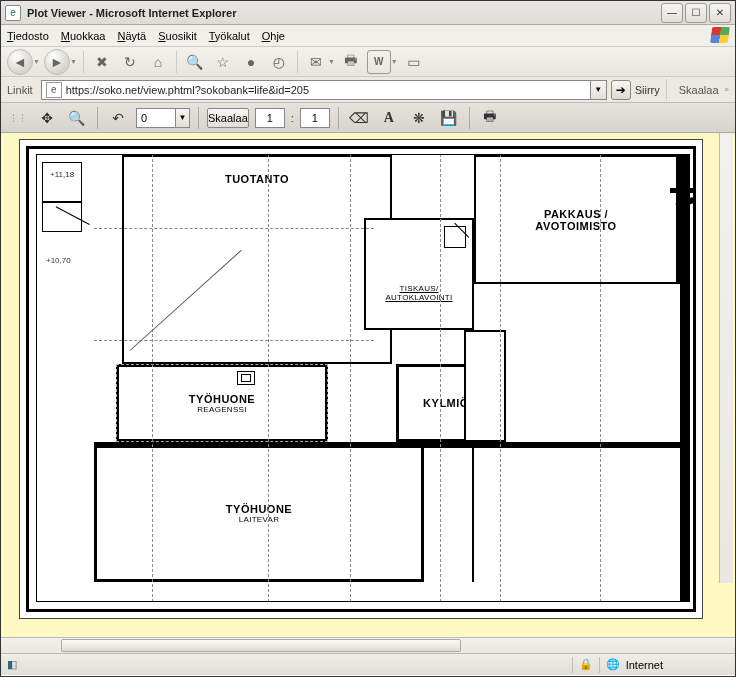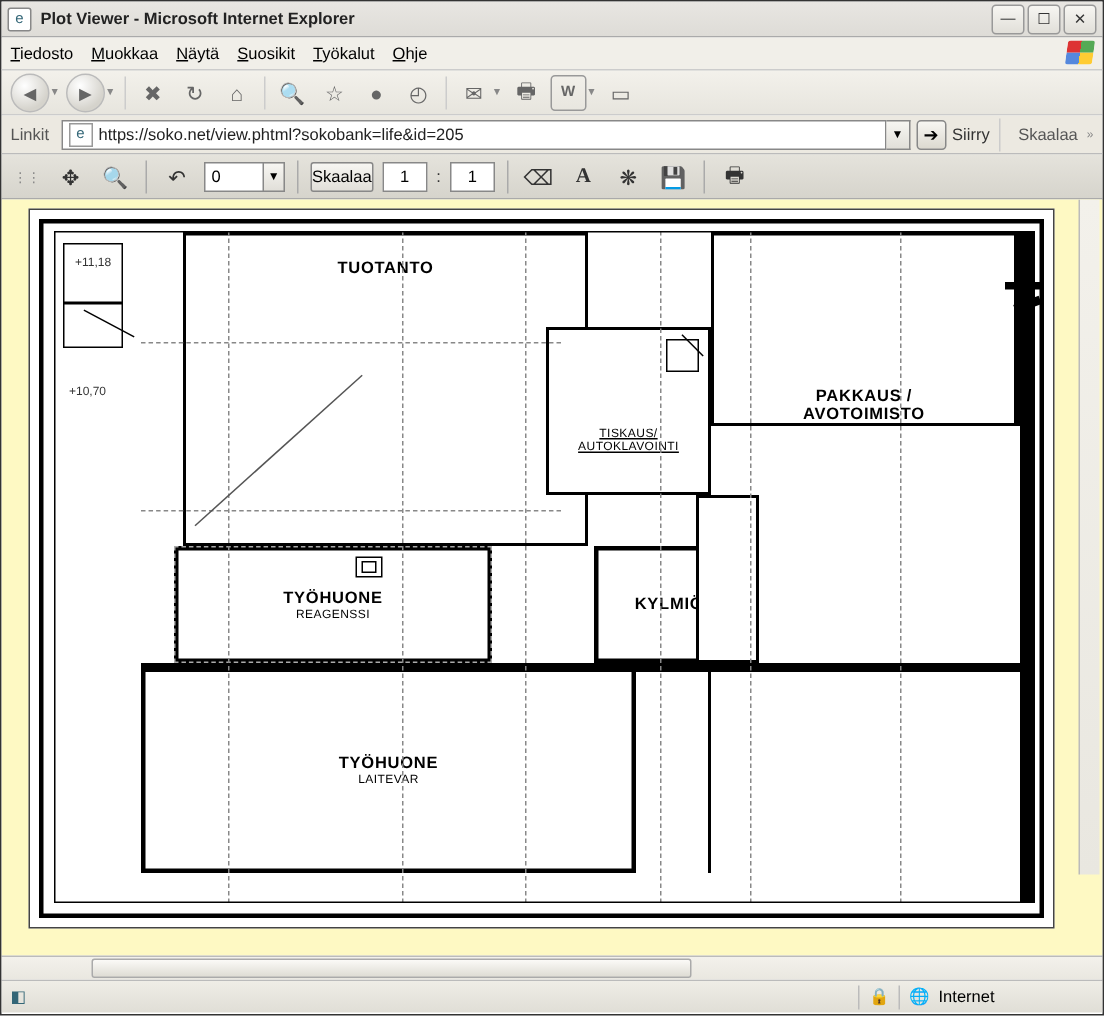--- a/index.html
+++ b/index.html
@@ -358,21 +358,21 @@
     <div style="position:absolute;left:22px;top:22px;width:40px;height:40px;border:1px solid #000;"></div>
     <div style="position:absolute;left:22px;top:62px;width:40px;height:30px;border:1px solid #000;">
       <div style="position:absolute;inset:0;border-top:1px solid #000;transform:rotate(28deg);transform-origin:left bottom;"></div>
     </div>
 
     <div class="room" style="left:86px; top:14px; width:270px; height:210px; border-top-width:3px;margin-left:16px;">
       <span class="main" style="position:absolute;top:16px;">TUOTANTO</span>
     </div>
 
 
-    <div class="room heavy-right" style="left:454px; top:14px; width:212px; height:130px; border-top-width:3px;justify-content:flex-end;">
+    <div class="room heavy-right" style="left:454px; top:14px; width:212px; height:130px; border-top-width:3px;">
       <span class="main" style="white-space:pre; text-align:center;">PAKKAUS /
 AVOTOIMISTO</span>
     </div>
 
     <div class="room" style="left:344px; top:78px; width:110px; height:112px;">
       <span class="sub" style="white-space:pre;text-align:center;position:absolute;bottom:26px;text-decoration:underline;">TISKAUS/
 AUTOKLAVOINTI</span>
 
       <div style="position:absolute;right:6px;top:6px;width:22px;height:22px;border:1px solid #000;">
         <div style="position:absolute;inset:0;border-top:1px solid #000;transform:rotate(45deg);"></div>

